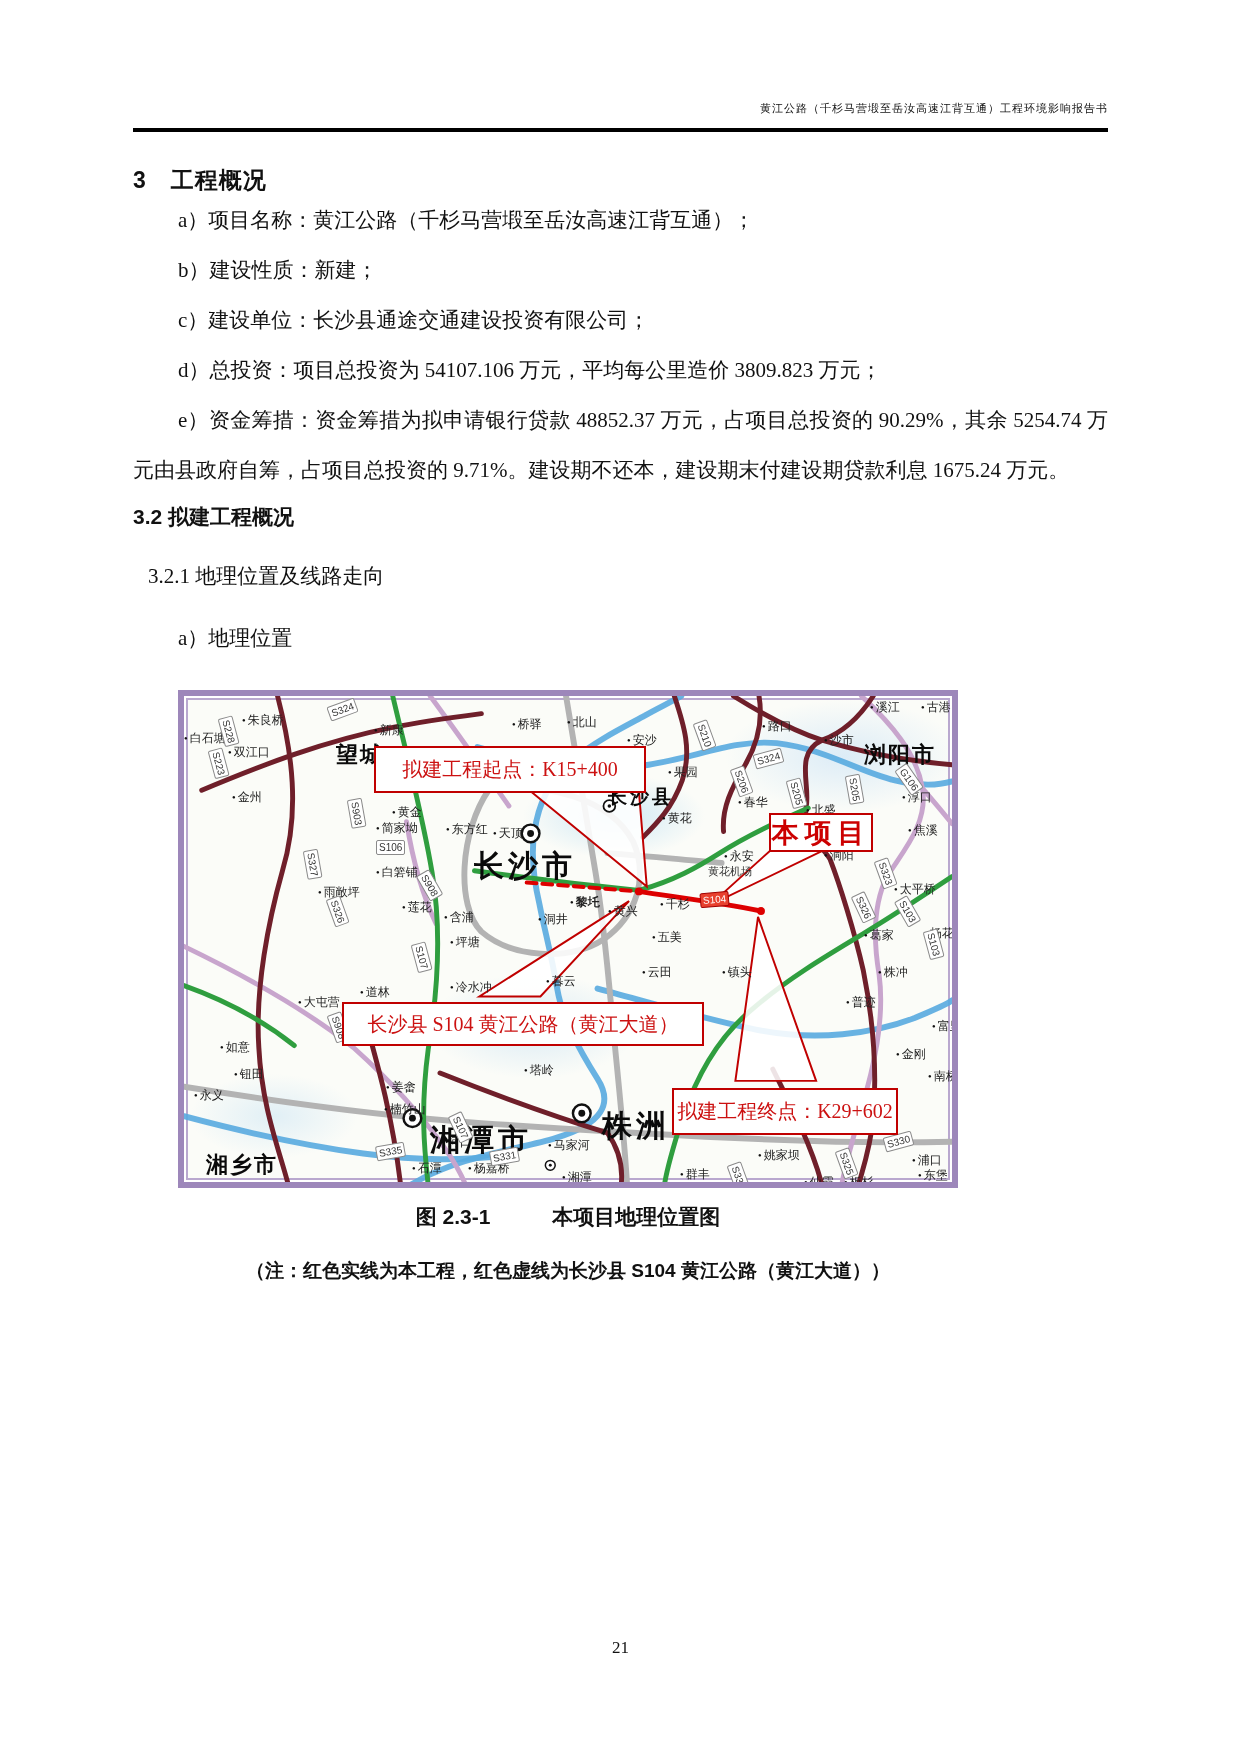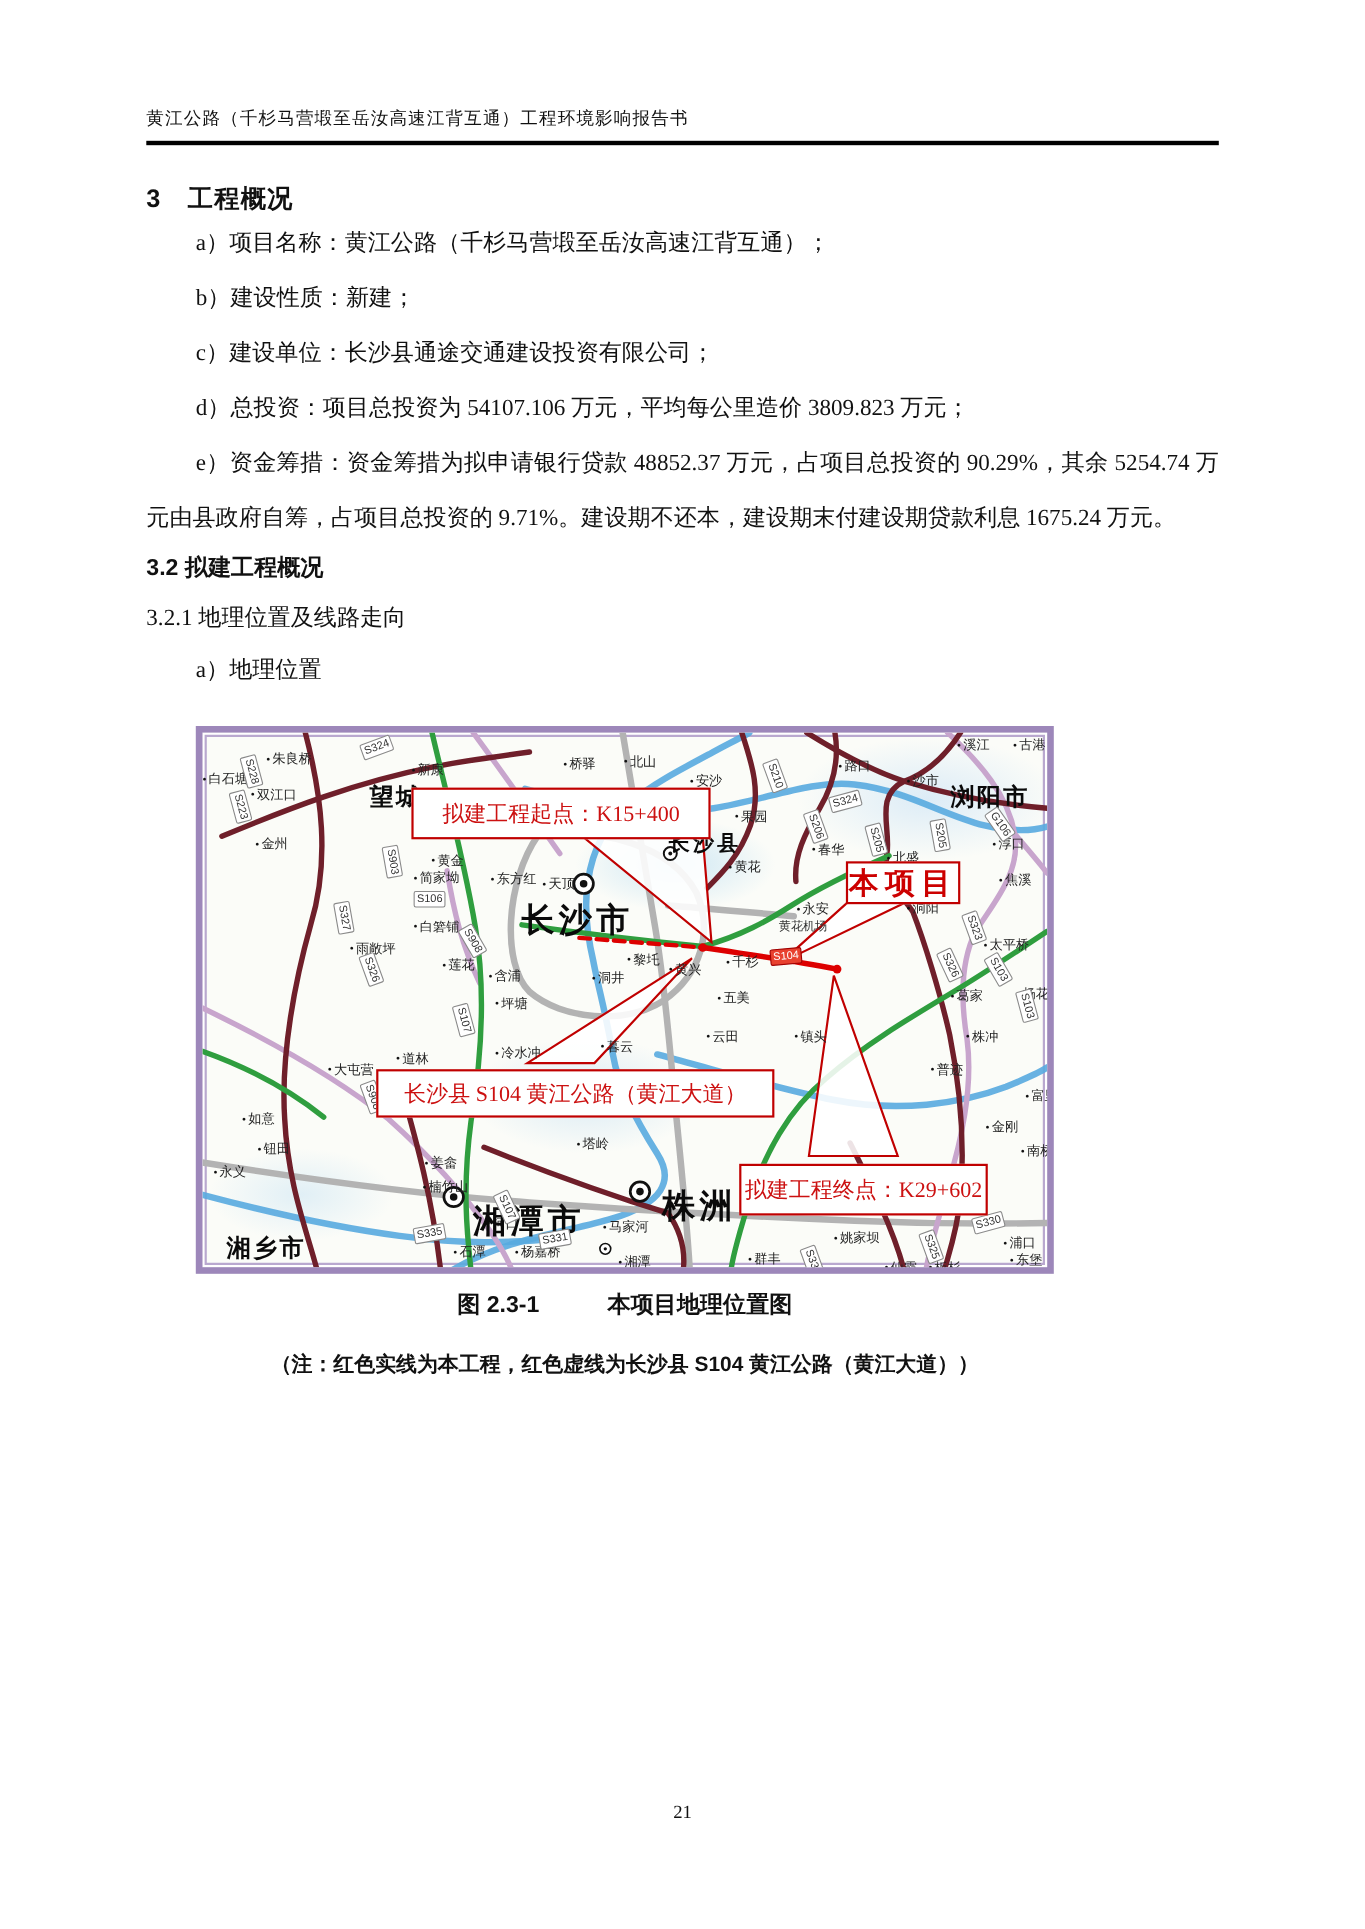--- a/index.html
+++ b/index.html
@@ -1,28 +1,28 @@
 <!DOCTYPE html>
 <html><head>
 <meta charset="utf-8">
 <style>
   html,body{margin:0;padding:0;background:#888;}
   .page{
     position:relative;width:1241px;height:1754px;background:#fff;margin:0 auto;
     font-family:"Liberation Serif","DejaVu Serif",serif;color:#111;
     box-sizing:border-box;padding:95px 133px 0 133px;overflow:hidden;
   }
-  .doc-header{font-size:16px;line-height:27px;text-align:left;color:#111;letter-spacing:1px;}
+  .doc-header{font-size:11px;line-height:27px;text-align:right;color:#111;letter-spacing:1px;}
   .header-rule{height:4px;background:#000;margin-top:6px;}
   h1.doc{font-family:"Liberation Sans","DejaVu Sans",sans-serif;font-weight:bold;
     font-size:23px;line-height:30px;margin:33px 0 0 0;letter-spacing:1px;}
   h2.doc{font-family:"Liberation Sans","DejaVu Sans",sans-serif;font-weight:bold;
     font-size:21px;line-height:28px;margin:30px 0 0 0;}
   h2.doc.b{margin:0;line-height:44px;}
-  h3.doc{font-weight:normal;font-size:21px;line-height:44px;margin:0;}
+  h3.doc{font-weight:normal;font-size:21px;line-height:44px;margin:15px;}
   p.item{font-size:21px;line-height:50px;margin:0;text-indent:45px;text-align:justify;}
   p.para{font-size:21px;line-height:48px;margin:0;text-indent:43px;text-align:justify;
     text-decoration:underline;text-decoration-thickness:1.5px;text-underline-offset:7px;
     text-decoration-skip-ink:none;}
   .figure-wrap{margin-left:45px;width:780px;}
   .map{
     position:relative;width:780px;height:498px;margin-top:27px;box-sizing:border-box;
     border:6px solid #9d87ba;
     box-shadow:inset 0 0 0 2px #ffffff, inset 0 0 0 4px #b9a8cf;
     background:
@@ -192,21 +192,21 @@
           <span class="ml town" style="left: 192px; top: 124px;">简家坳</span>
           <span class="ml town" style="left: 262px; top: 125px;">东方红</span>
           <span class="ml town" style="left: 309px; top: 129px;">天顶</span>
           <span class="ml city-lg" style="left: 290px; top: 150px;">长沙市</span>
           <span class="ml town" style="left: 192px; top: 168px;">白箬铺</span>
           <span class="ml town" style="left: 134px; top: 188px;">雨敞坪</span>
           <span class="ml town" style="left: 218px; top: 203px;">莲花</span>
           <span class="ml town" style="left: 260px; top: 213px;">含浦</span>
           <span class="ml town" style="left: 266px; top: 238px;">坪塘</span>
           <span class="ml town" style="left: 354px; top: 215px;">洞井</span>
-          <span class="ml town" style="left: 386px; top: 198px;">黎圫</span>
+          <span class="ml town" style="left: 386px; top: 198px; font-weight: bold;">黎圫</span>
           <span class="ml town" style="left: 424px; top: 207px;">黄兴</span>
           <span class="ml town" style="left: 476px; top: 200px;">千杉</span>
           <span class="ml town" style="left: 540px; top: 152px;">永安</span>
           <span class="ml small" style="left: 524px; top: 168px;">黄花机场</span>
           <span class="ml town" style="left: 640px; top: 151px;">洞阳</span>
           <span class="ml town" style="left: 710px; top: 185px;">太平桥</span>
           <span class="ml town" style="left: 680px; top: 231px;">葛家</span>
           <span class="ml town" style="left: 694px; top: 252px; margin-top: 16px;">株冲</span>
           <span class="ml town" style="left: 740px; top: 229px;">杨花</span>
           <span class="ml town" style="left: 362px; top: 277px;">暮云</span>

